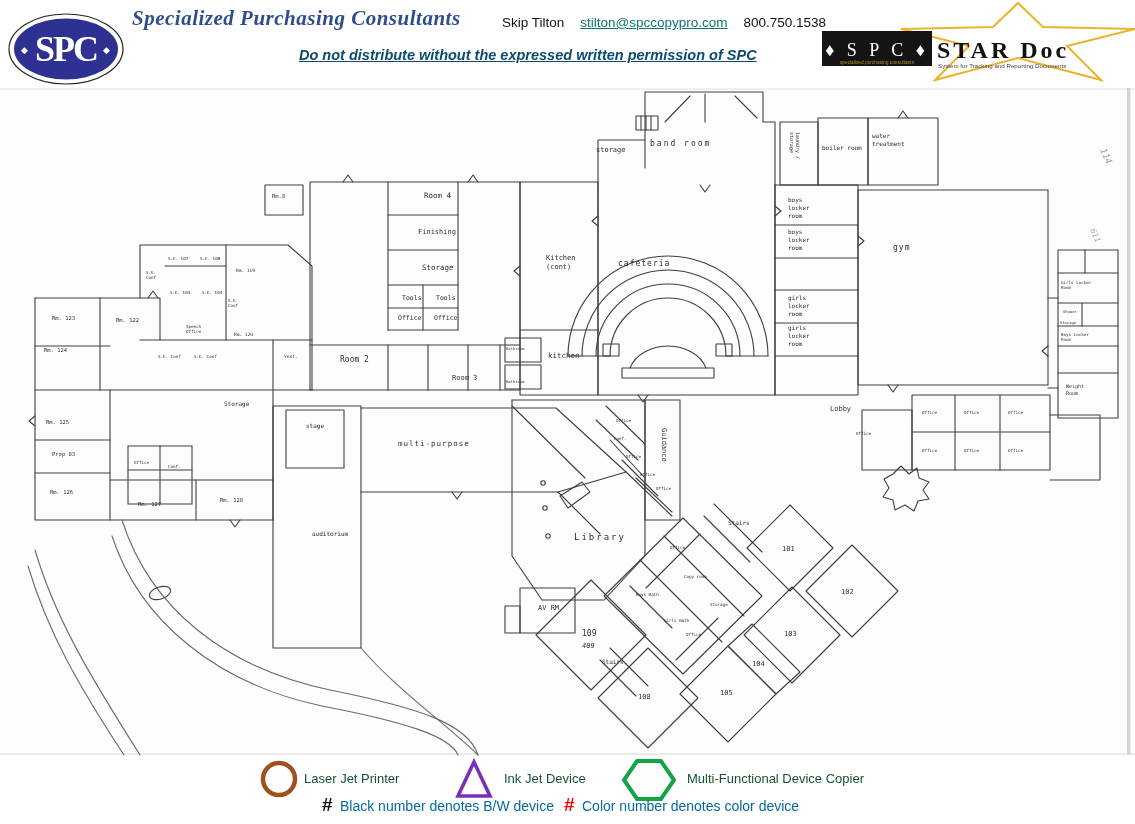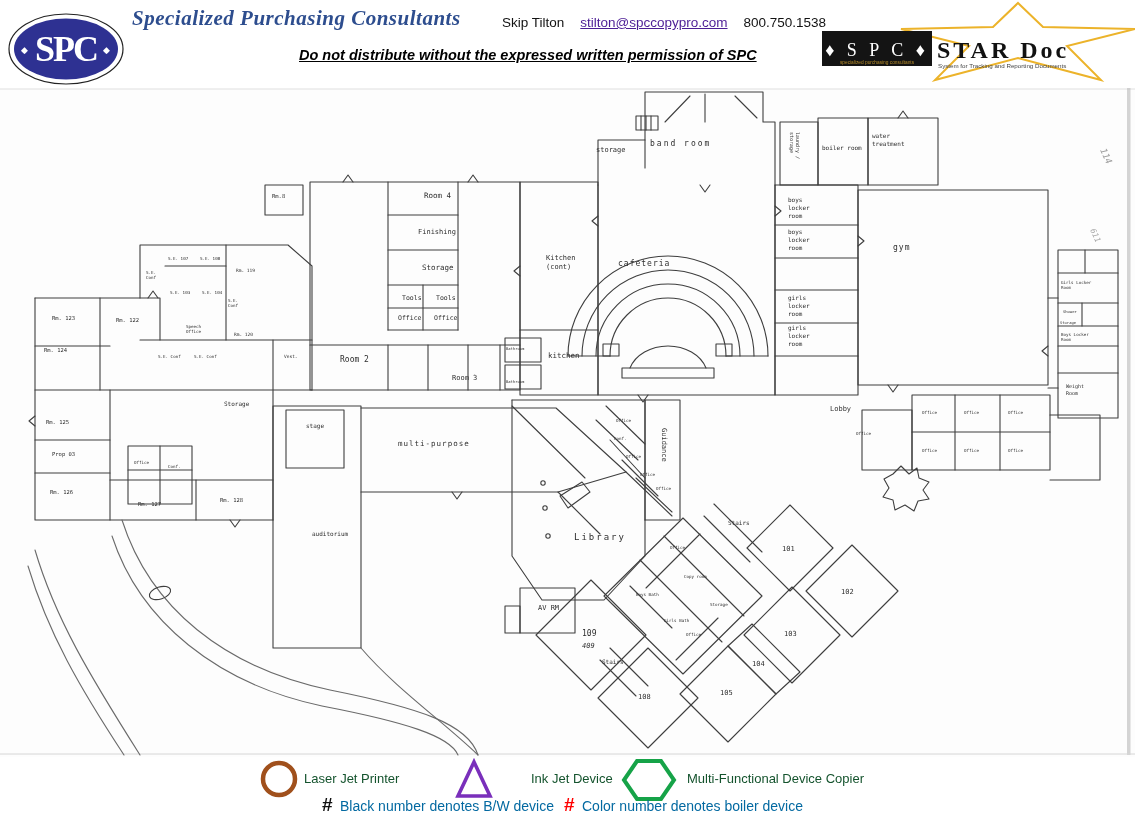--- a/index.html
+++ b/index.html
@@ -2,23 +2,23 @@
 <html><head>
 <meta charset="utf-8">
 <style>
   html,body{margin:0;padding:0;background:#fff;}
   #page{position:relative;width:1135px;height:824px;background:#fff;overflow:hidden;
         font-family:"Liberation Sans",sans-serif;}
   
   .company-title{position:absolute;left:132px;top:6px;font-family:"Liberation Serif",serif;
     font-weight:bold;font-style:italic;font-size:21px;color:#2d4d8e;letter-spacing:.5px;}
   .contact{position:absolute;left:502px;top:15px;font-size:13.5px;color:#121212;display:flex;gap:16px;align-items:flex-start;}
-  .contact a{color:#4c1d95;text-decoration:underline;}
+  .contact a{color:#0f766e;text-decoration:underline;}
   .warning{position:absolute;left:299px;top:47px;font-size:14.5px;font-weight:bold;font-style:italic;
-    color:#000000;text-decoration:underline;}
+    color:#0c4a6e;text-decoration:underline;}
   .logo-svg{position:absolute;left:6px;top:12px;}
   .stardoc-svg{position:absolute;left:805px;top:0px;}
   
   .plan-wrap{position:absolute;left:0;top:88px;width:1135px;height:669px;background:#fdfdfd;}
   
   .legend-label{position:absolute;font-size:13px;color:#14532d;}
   .legend-shape{position:absolute;}
   .hash{position:absolute;font-size:19px;font-weight:bold;font-family:"Liberation Sans",sans-serif;}
   .note-label{position:absolute;font-size:14px;color:#0369a1;}
 </style>
@@ -316,26 +316,26 @@
   </div>
 
   <svg class="legend-shape" style="left:259px;top:759px" width="40" height="40" viewBox="0 0 40 40">
     <circle cx="20" cy="20" r="16" fill="none" stroke-width="4.5" stroke="#a0501c"></circle>
   </svg>
   <span class="legend-label" style="left:304px;top:771px">Laser Jet Printer</span>
 
   <svg class="legend-shape" style="left:455px;top:758px" width="38" height="42" viewBox="0 0 38 42">
     <path d="M19,4 L35,38 H3 Z" fill="none" stroke-width="3.6" stroke="#7a2fbb"></path>
   </svg>
-  <span class="legend-label" style="left:531px;top:771px">Ink Jet Device</span>
+  <span class="legend-label" style="left:504px;top:771px">Ink Jet Device</span>
 
   <svg class="legend-shape" style="left:620px;top:757px" width="58" height="46" viewBox="0 0 58 46">
     <polygon points="17,4 41,4 54,23 41,42 17,42 4,23" fill="none" stroke-width="4" stroke="#16a348"></polygon>
   </svg>
   <span class="legend-label" style="left:687px;top:771px">Multi-Functional Device Copier</span>
 
   <span class="hash" style="left: 322px; top: 794px; color: rgb(17, 17, 17);">#</span>
   <span class="note-label" style="left:340px;top:798px">Black number denotes B/W device</span>
 
   <span class="hash" style="left: 564px; top: 794px; color: rgb(255, 0, 0);">#</span>
-  <span class="note-label" style="left:582px;top:798px">Color number denotes boiler device</span>
+  <span class="note-label" style="left:582px;top:798px">Color number denotes color device</span>
 
 </div>
 
 </body></html>

